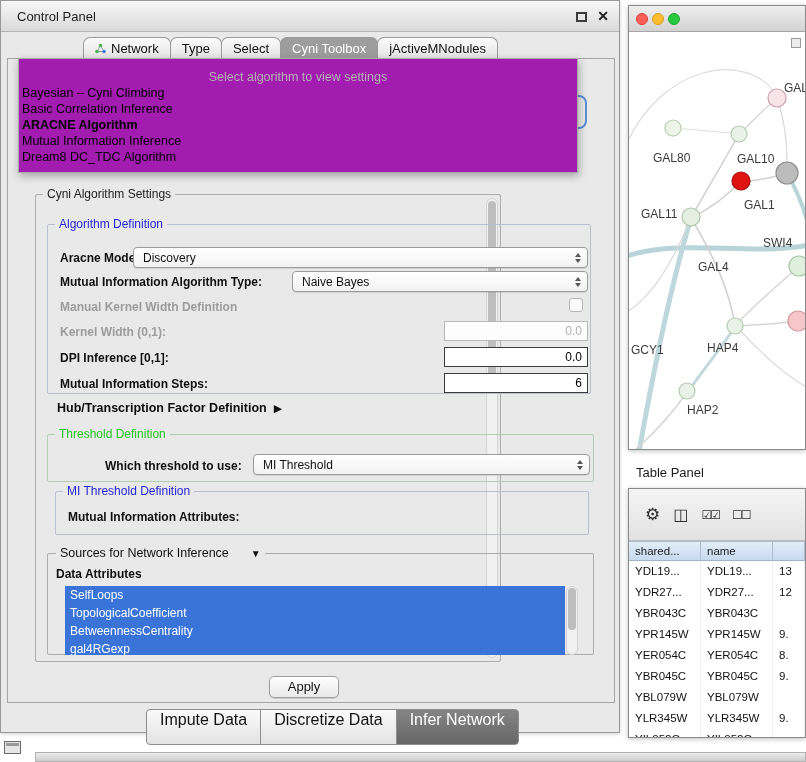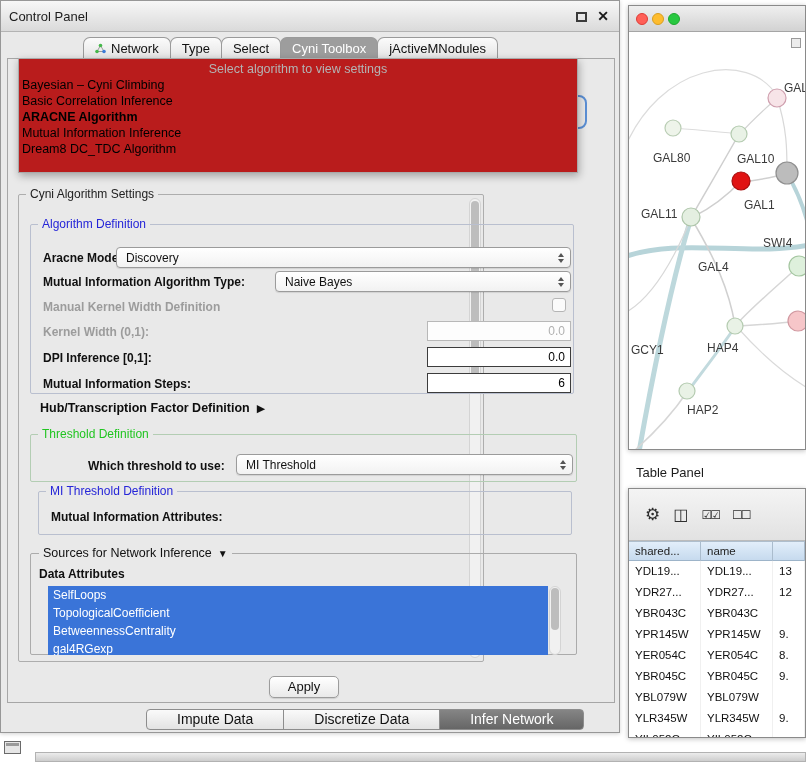--- a/index.html
+++ b/index.html
@@ -3,30 +3,30 @@
 <meta charset="utf-8">
 <style>
 *{margin:0;padding:0;box-sizing:border-box}
 body{font-family:"Liberation Sans",sans-serif;font-size:12px;background:#fff}
 #screen{position:relative;width:806px;height:762px;overflow:hidden;background:#fff}
 .abs{position:absolute}
 
 
 .cp{background:#e9e9e9;border:1px solid #979797;box-shadow:0 1px 4px rgba(0,0,0,.18)}
 .cp-titlebar{position:absolute;left:0;top:0;right:0;height:31px;background:linear-gradient(#f7f7f7,#dadada);border-bottom:1px solid #b3b3b3}
-.cp-title{position:absolute;left:8px;top:8px;font-size:13px;color:#1c1c1c}
+.cp-title{position:absolute;left:16px;top:8px;font-size:13px;color:#1c1c1c}
 .float-btn{position:absolute;right:32px;top:11px;width:11px;height:10px;border:2px solid #3a3a3a;background:transparent}
 .close-btn{position:absolute;right:10px;top:7px;font-size:14px;font-weight:bold;color:#1a1a1a;cursor:default}
 
 .tabbar{position:absolute;display:flex;align-items:flex-end}
 .tab{display:flex;align-items:center;gap:5px;padding:0 11px;border:1px solid #9a9a9a;border-bottom:none;border-radius:7px 7px 0 0;background:linear-gradient(#fbfbfb,#e4e4e4);font-size:13px;color:#111;margin-right:-1px;height:22px}
 .tab.active{background:#9d9d9d;color:#fff}
 .tab-ic{display:inline-flex}
 
-.popup{position:absolute;background:#b91c1c;border:1px solid #a9a9a9;box-shadow:1px 3px 8px rgba(0,0,0,.3);z-index:50;padding-top:2px}
+.popup{position:absolute;background:#a21caf;border:1px solid #a9a9a9;box-shadow:1px 3px 8px rgba(0,0,0,.3);z-index:50;padding-top:10px}
 .dd-ph{height:16px;line-height:16px;text-align:center;color:#b4b4b4;font-size:12.5px}
 .dd-item{height:16px;line-height:16px;padding-left:3px;font-size:12.5px;color:#000;white-space:nowrap}
 .dd-item.sel{font-weight:bold}
 
 .groupbox{position:absolute;border:1px solid #adadad;border-radius:2px}
 .gtitle{position:absolute;top:-8px;left:7px;background:#e9e9e9;padding:0 4px;font-size:12px;white-space:nowrap}
 .gtitle.blue{color:#2525d8}
 .gtitle.green{color:#21c521}
 .gtitle.dark{color:#222}
 
@@ -45,21 +45,21 @@
 .checkbox{position:absolute;width:14px;height:14px;border:1px solid #b5b5b5;border-radius:3px;background:#fbfbfb}
 
 .scrolltrack{position:absolute;background:#f1f1f1;border:1px solid #d4d4d4;border-radius:6px}
 .scrollthumb{position:absolute;left:1px;background:#bdbdbd;border-radius:5px}
 
 .src-item{height:18px;line-height:18px;background:#3a74d8;color:#fff;font-size:12px;padding-left:5px;white-space:nowrap}
 
 .applybtn{position:absolute;width:70px;height:22px;border:1px solid #9c9c9c;border-radius:5px;background:linear-gradient(#ffffff,#e9e9e9);font-size:13px;color:#111;text-align:center;line-height:20px;box-shadow:0 1px 1px rgba(0,0,0,.12)}
 
 .btabbar{position:absolute;display:flex}
-.btab{height:21px;line-height:19px;padding:0 30px;border:1px solid #8d8d8d;margin-left:-1px;background:linear-gradient(#fafafa,#e3e3e3);font-size:14px;color:#111;white-space:nowrap}
+.btab{height:36px;line-height:19px;padding:0 13px;border:1px solid #8d8d8d;margin-left:-1px;background:linear-gradient(#fafafa,#e3e3e3);font-size:16px;color:#111;white-space:nowrap}
 .btab:first-child{border-radius:4px 0 0 4px}
 .btab:last-child{border-radius:0 4px 4px 0}
 .btab.active{background:linear-gradient(#858585,#666);color:#fff}
 
 
 .netwin{background:#fff;border:1px solid #8a8a8a;overflow:hidden;box-shadow:0 1px 5px rgba(0,0,0,.25)}
 .net-titlebar{position:absolute;left:0;top:0;right:0;height:26px;background:linear-gradient(#efefef,#d2d2d2);border-bottom:1px solid #a5a5a5}
 .light{position:absolute;top:7px;width:12px;height:12px;border-radius:50%}
 #network-svg text{font-family:"Liberation Sans",sans-serif;font-size:12px;fill:#3a3a3a}
 
@@ -124,21 +124,21 @@
 
     <div class="popup" style="left:17px;top:57px;width:560px;height:115px">
       <div class="dd-ph">Select algorithm to view settings</div>
     <div class="dd-item">Bayesian – Cyni Climbing</div>
         <div class="dd-item">Basic Correlation Inference</div>
         <div class="dd-item sel">ARACNE Algorithm</div>
         <div class="dd-item">Mutual Information Inference</div>
         <div class="dd-item">Dream8 DC_TDC Algorithm</div>
       </div>
 
-    <div class="groupbox" style="left:17px;top:193px;width:466px;height:468px">
+    <div class="groupbox" style="left:34px;top:193px;width:466px;height:468px">
       <span class="gtitle dark">Cyni Algorithm Settings</span>
 
       <div class="scrolltrack" style="right:2px;top:3px;width:12px;height:460px">
         <div class="scrollthumb" style="top:2px;width:8px;height:180px"></div>
       </div>
 
       <div class="groupbox" style="left:11px;top:29px;width:544px;height:170px;border-color:#b9bfcf">
         <span class="gtitle blue">Algorithm Definition</span>
 
         <span class="flabel" style="left:12px;top:26px">Aracne Mode:</span>
@@ -188,21 +188,21 @@
             </span>
         </div>
       </div>
 
       <div class="groupbox" style="left:19px;top:296px;width:534px;height:44px;border-color:#b9bfcf">
         <span class="gtitle blue">MI Threshold Definition</span>
         <span class="flabel" style="left:12px;top:18px">Mutual Information Attributes:</span>
       </div>
 
       <div class="groupbox" style="left:11px;top:358px;width:547px;height:102px;border-color:#ababab">
-        <div class="abs" style="left:8px;top:-8px;background:#e9e9e9;padding:0 4px;display:flex;align-items:center;gap:6px">
+        <div class="abs" style="left:8px;top:-8px;background:#e9e9e9;padding:0 4px;display:flex;align-items:center;gap:22px">
           <span style="font-size:12.5px;color:#111">Sources for Network Inference</span>
           <span style="font-size:10px;color:#111">▼</span>
         </div>
         <span class="flabel" style="left:8px;top:13px">Data Attributes</span>
         <div class="abs" style="left:17px;top:32px;width:500px;height:69px;overflow:hidden;background:#fff">
             <div class="src-item">SelfLoops</div>
             <div class="src-item">TopologicalCoefficient</div>
             <div class="src-item">BetweennessCentrality</div>
             <div class="src-item">gal4RGexp</div>
           </div>

